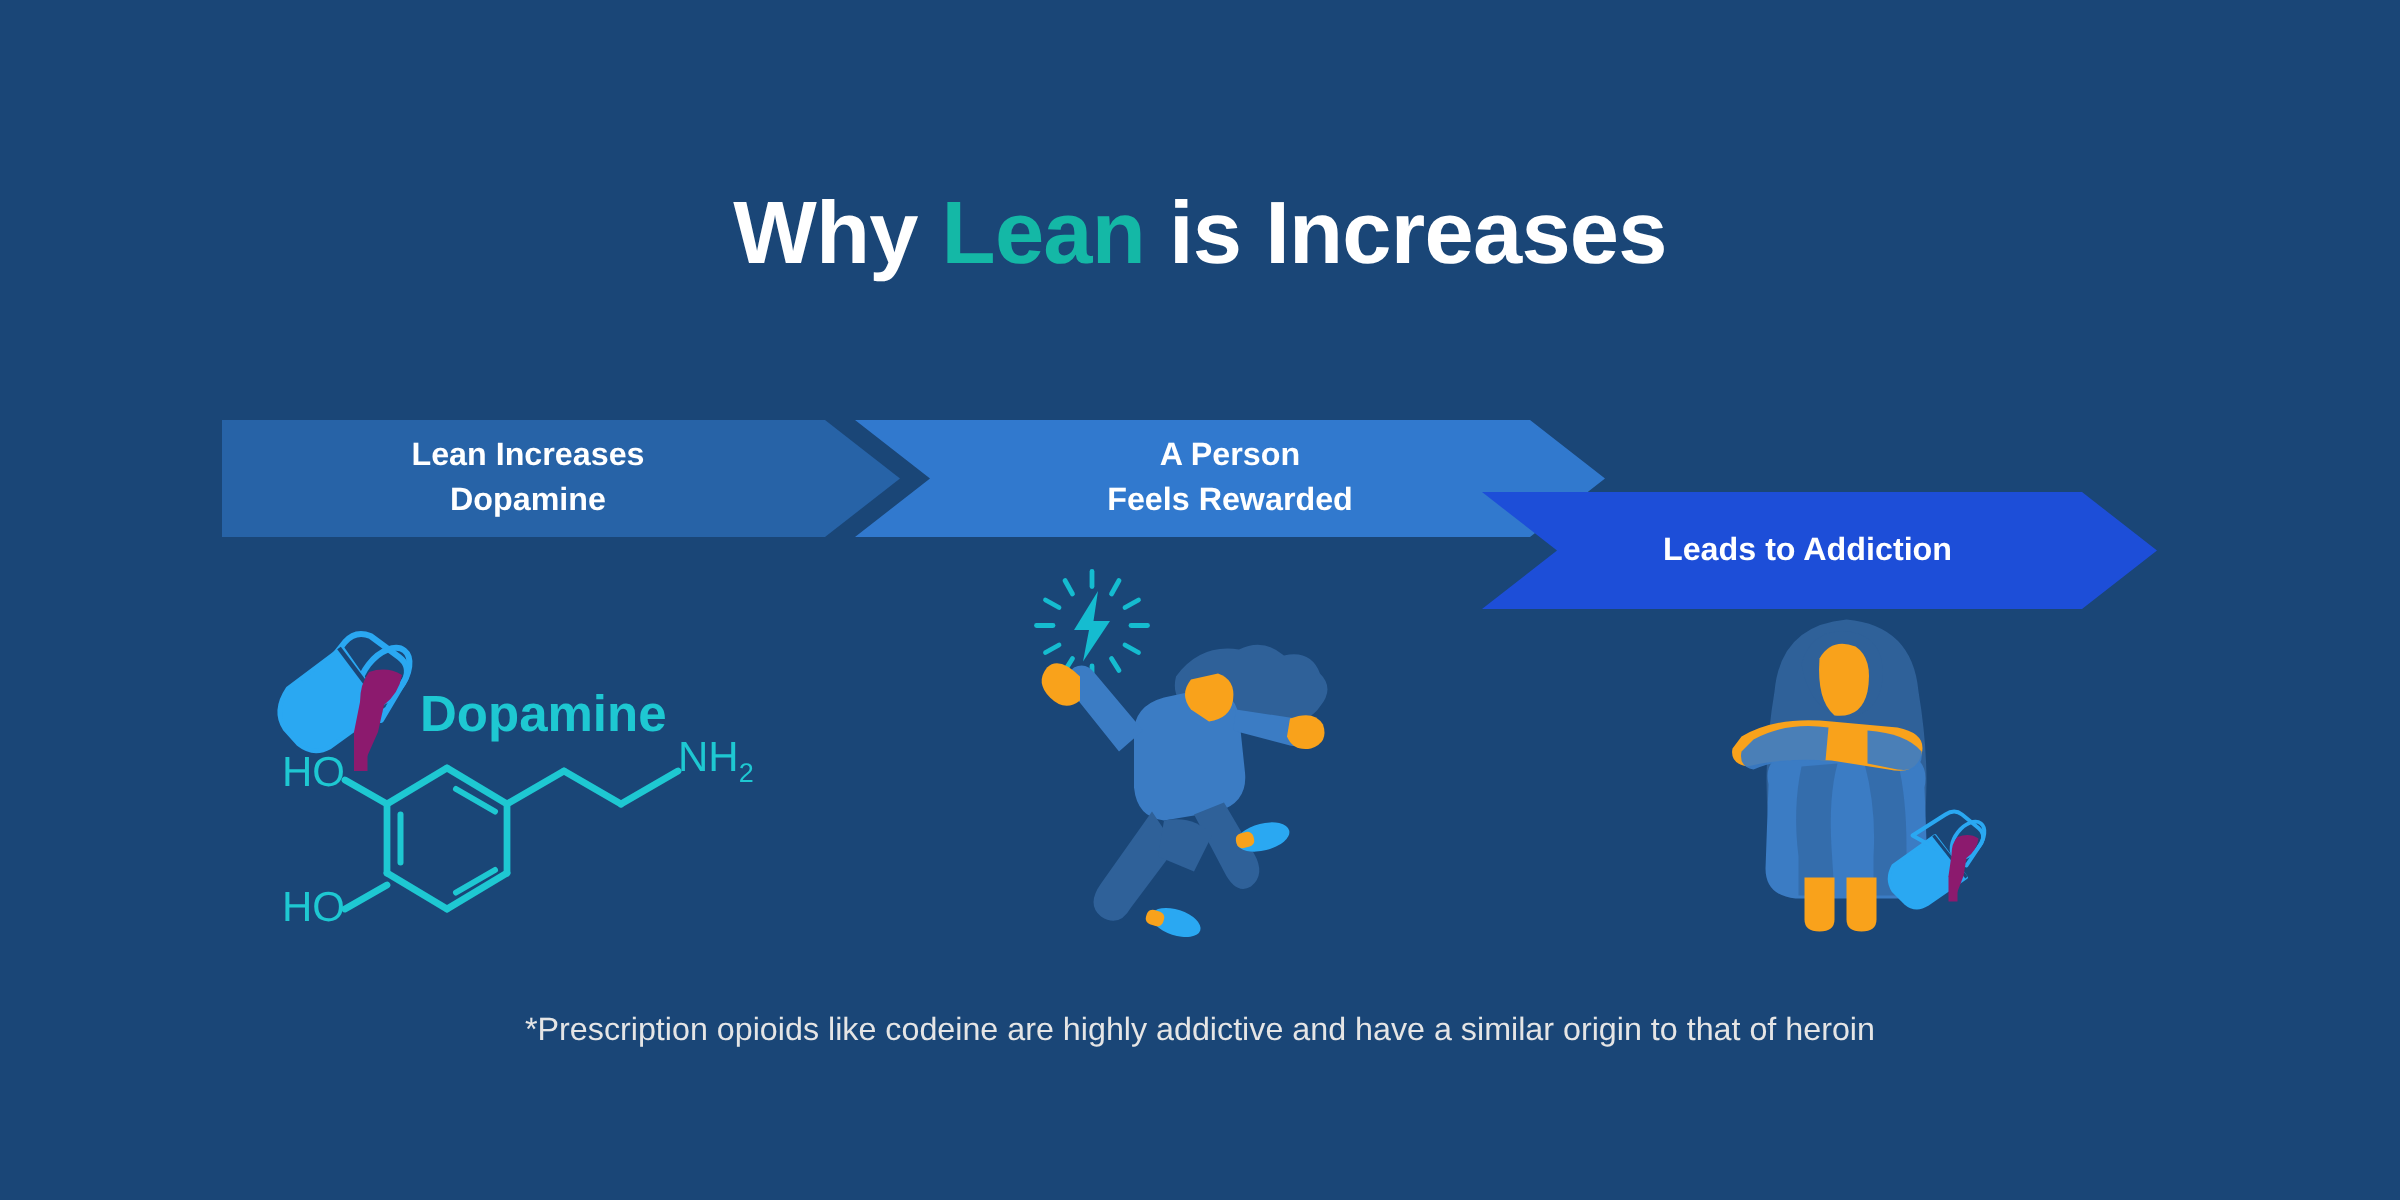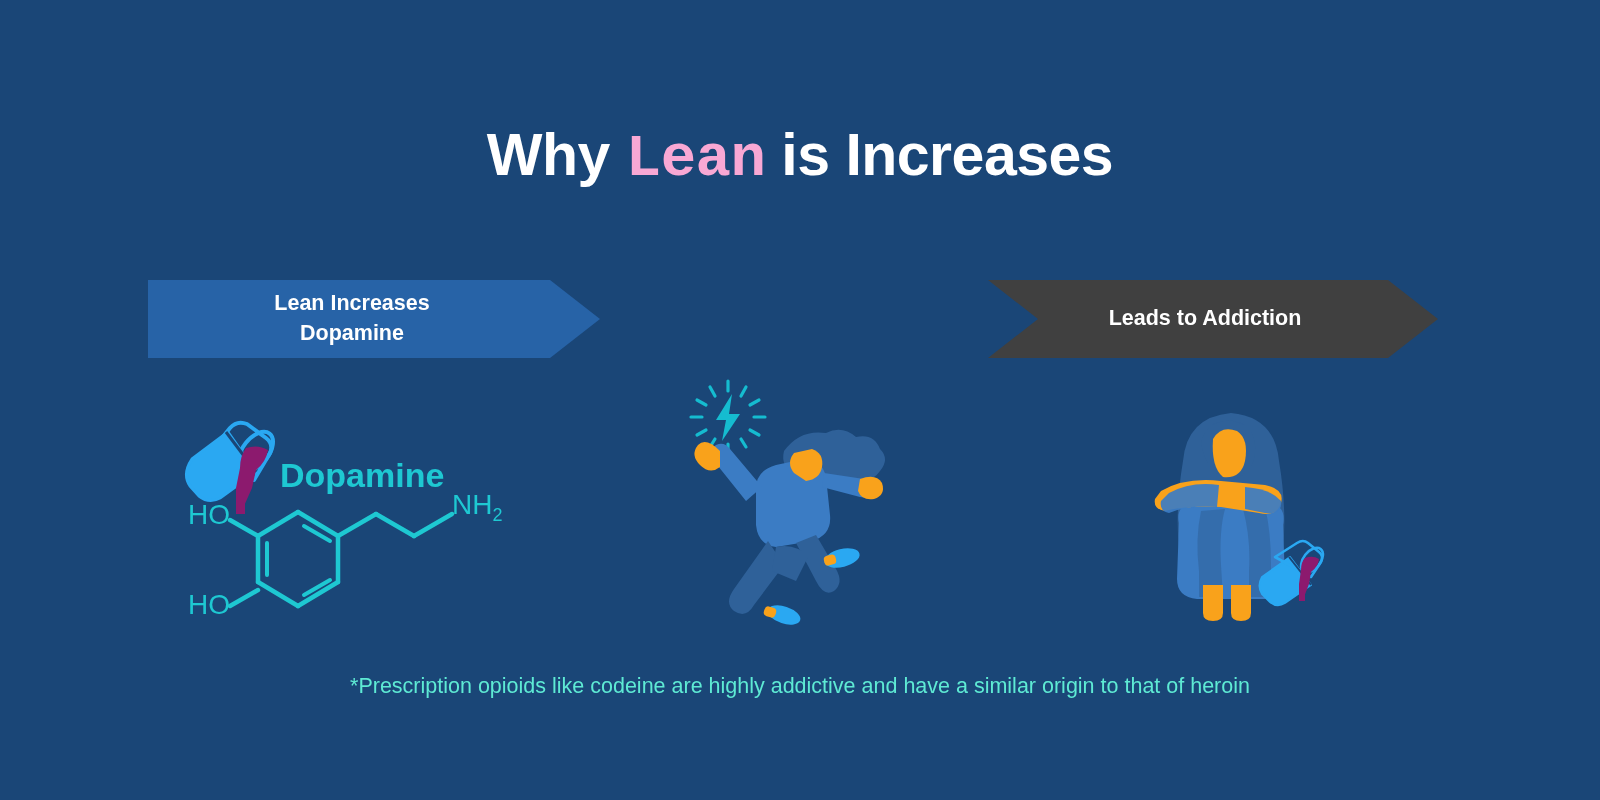--- a/index.html
+++ b/index.html
@@ -114,32 +114,36 @@
     font-size: 21.5px;
     font-weight: normal;
     margin: 0;
     white-space: nowrap;
   }
 </style>
 </head>
 <body style="background: rgb(26, 70, 119);">
 
 <div id="title-area">
-  <h1 id="page-title"><span>Why </span><span class="accent" style="color: #f9a8d4; font-family: Liberation Mono, monospace;">Lean</span><span> is Increases</span></h1>
+  <h1 id="page-title"><span>Why </span><span class="accent" style="color: #14b8a6;">Lean</span><span> is Increases</span></h1>
 </div>
 
 <div id="steps-row">
 
   <div class="step-chevron" id="step-0" style="background: rgb(39, 99, 167);">
     <div class="step-label">Lean Increases
 Dopamine</div>
   </div>
 
-
-  <div class="step-chevron" id="step-2" style="background: #404040;">
+  <div class="step-chevron" id="step-1" style="background: rgb(49, 121, 206);">
+    <div class="step-label">A Person
+Feels Rewarded</div>
+  </div>
+
+  <div class="step-chevron" id="step-2" style="background: #1d4ed8; margin-top: 48px;">
     <div class="step-label">Leads to Addiction</div>
   </div>
 
 </div>
 
 <div id="illustrations">
 
   <div class="illus" id="illus-dopamine">
     <svg width="330" height="210" viewBox="0 0 330 210">
 
@@ -267,14 +271,14 @@
         <line x1="28" y1="2" x2="50" y2="30" stroke="#1a4677" stroke-width="2"></line>
         <path d="M44 3 Q52 0 58 4 Q57 12 50 17 L48 29 L43 42 L38 29 L40 15 Q40 7 44 3 Z" fill="#8c1a6e"></path>
         <rect x="38" y="29" width="6" height="17" fill="#8c1a6e"></rect>
       </g>
     </svg>
   </div>
 
 </div>
 
 <div id="footnote-area">
-  <p id="footnote" style="color: #5eead4;">*Prescription opioids like codeine are highly addictive and have a similar origin to that of heroin</p>
+  <p id="footnote" style="color: #e5e5e5;">*Prescription opioids like codeine are highly addictive and have a similar origin to that of heroin</p>
 </div>
 
 </body></html>

